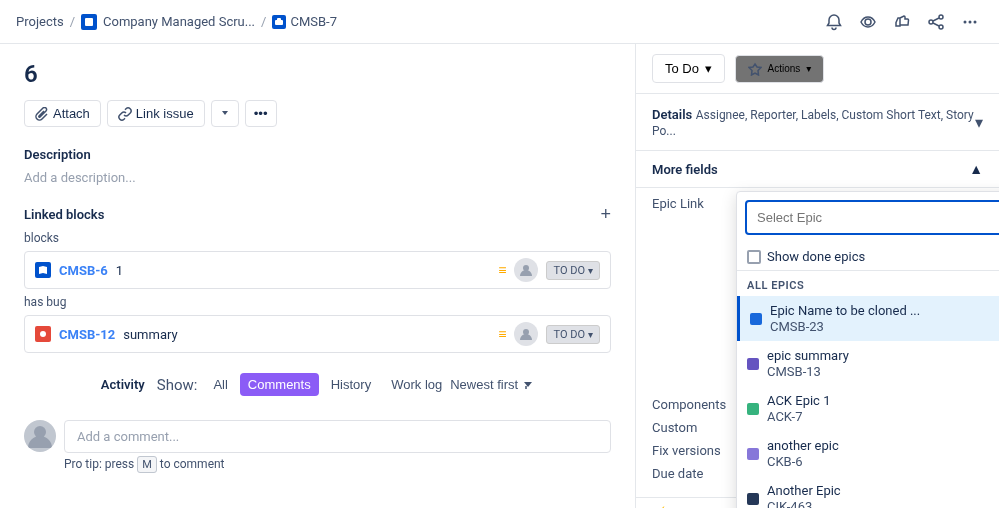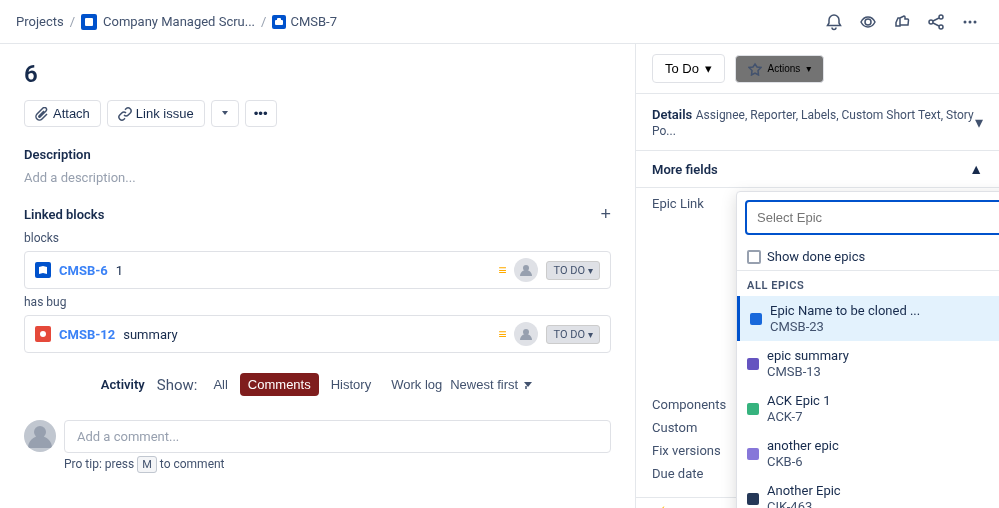--- a/index.html
+++ b/index.html
@@ -241,21 +241,21 @@
     .tab-btn {
       padding: 4px 8px;
       border: none;
       border-radius: 4px;
       background: none;
       cursor: pointer;
       font-size: 13px;
       color: #42526e;
     }
     .tab-btn.active {
-      background: #7f1d1d;
+      background: #8b5cf6;
       color: #fff;
     }
     .newest-first {
       font-size: 13px;
       color: #42526e;
       cursor: pointer;
       background: none;
       border: none;
       display: flex;
       align-items: center;

